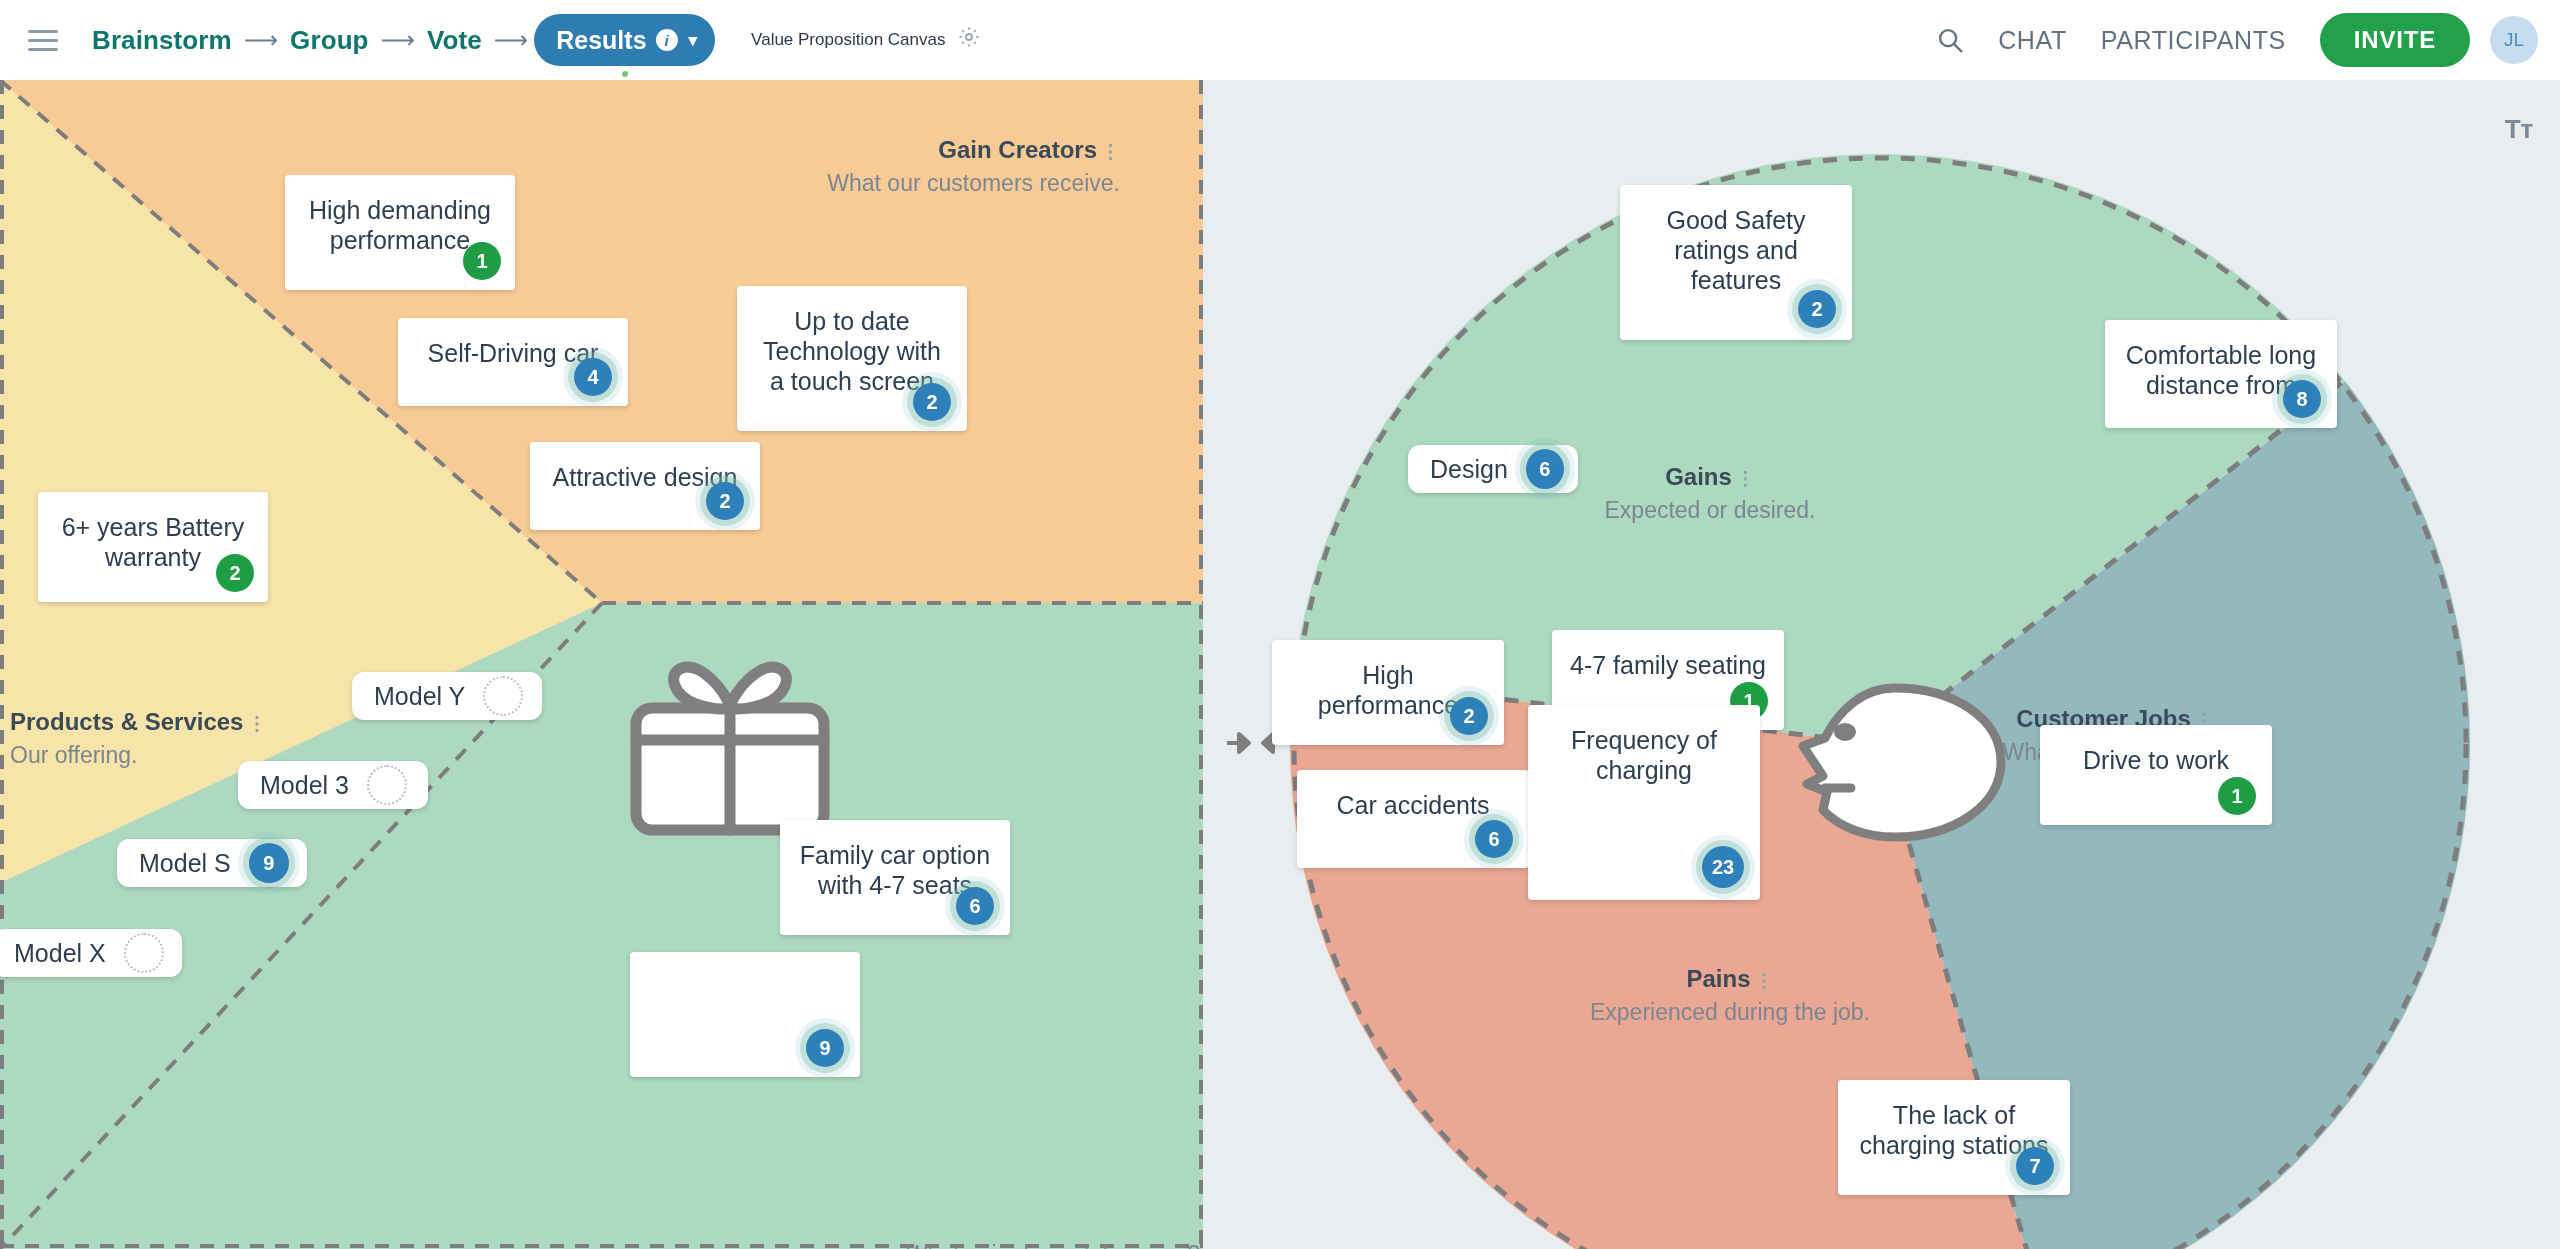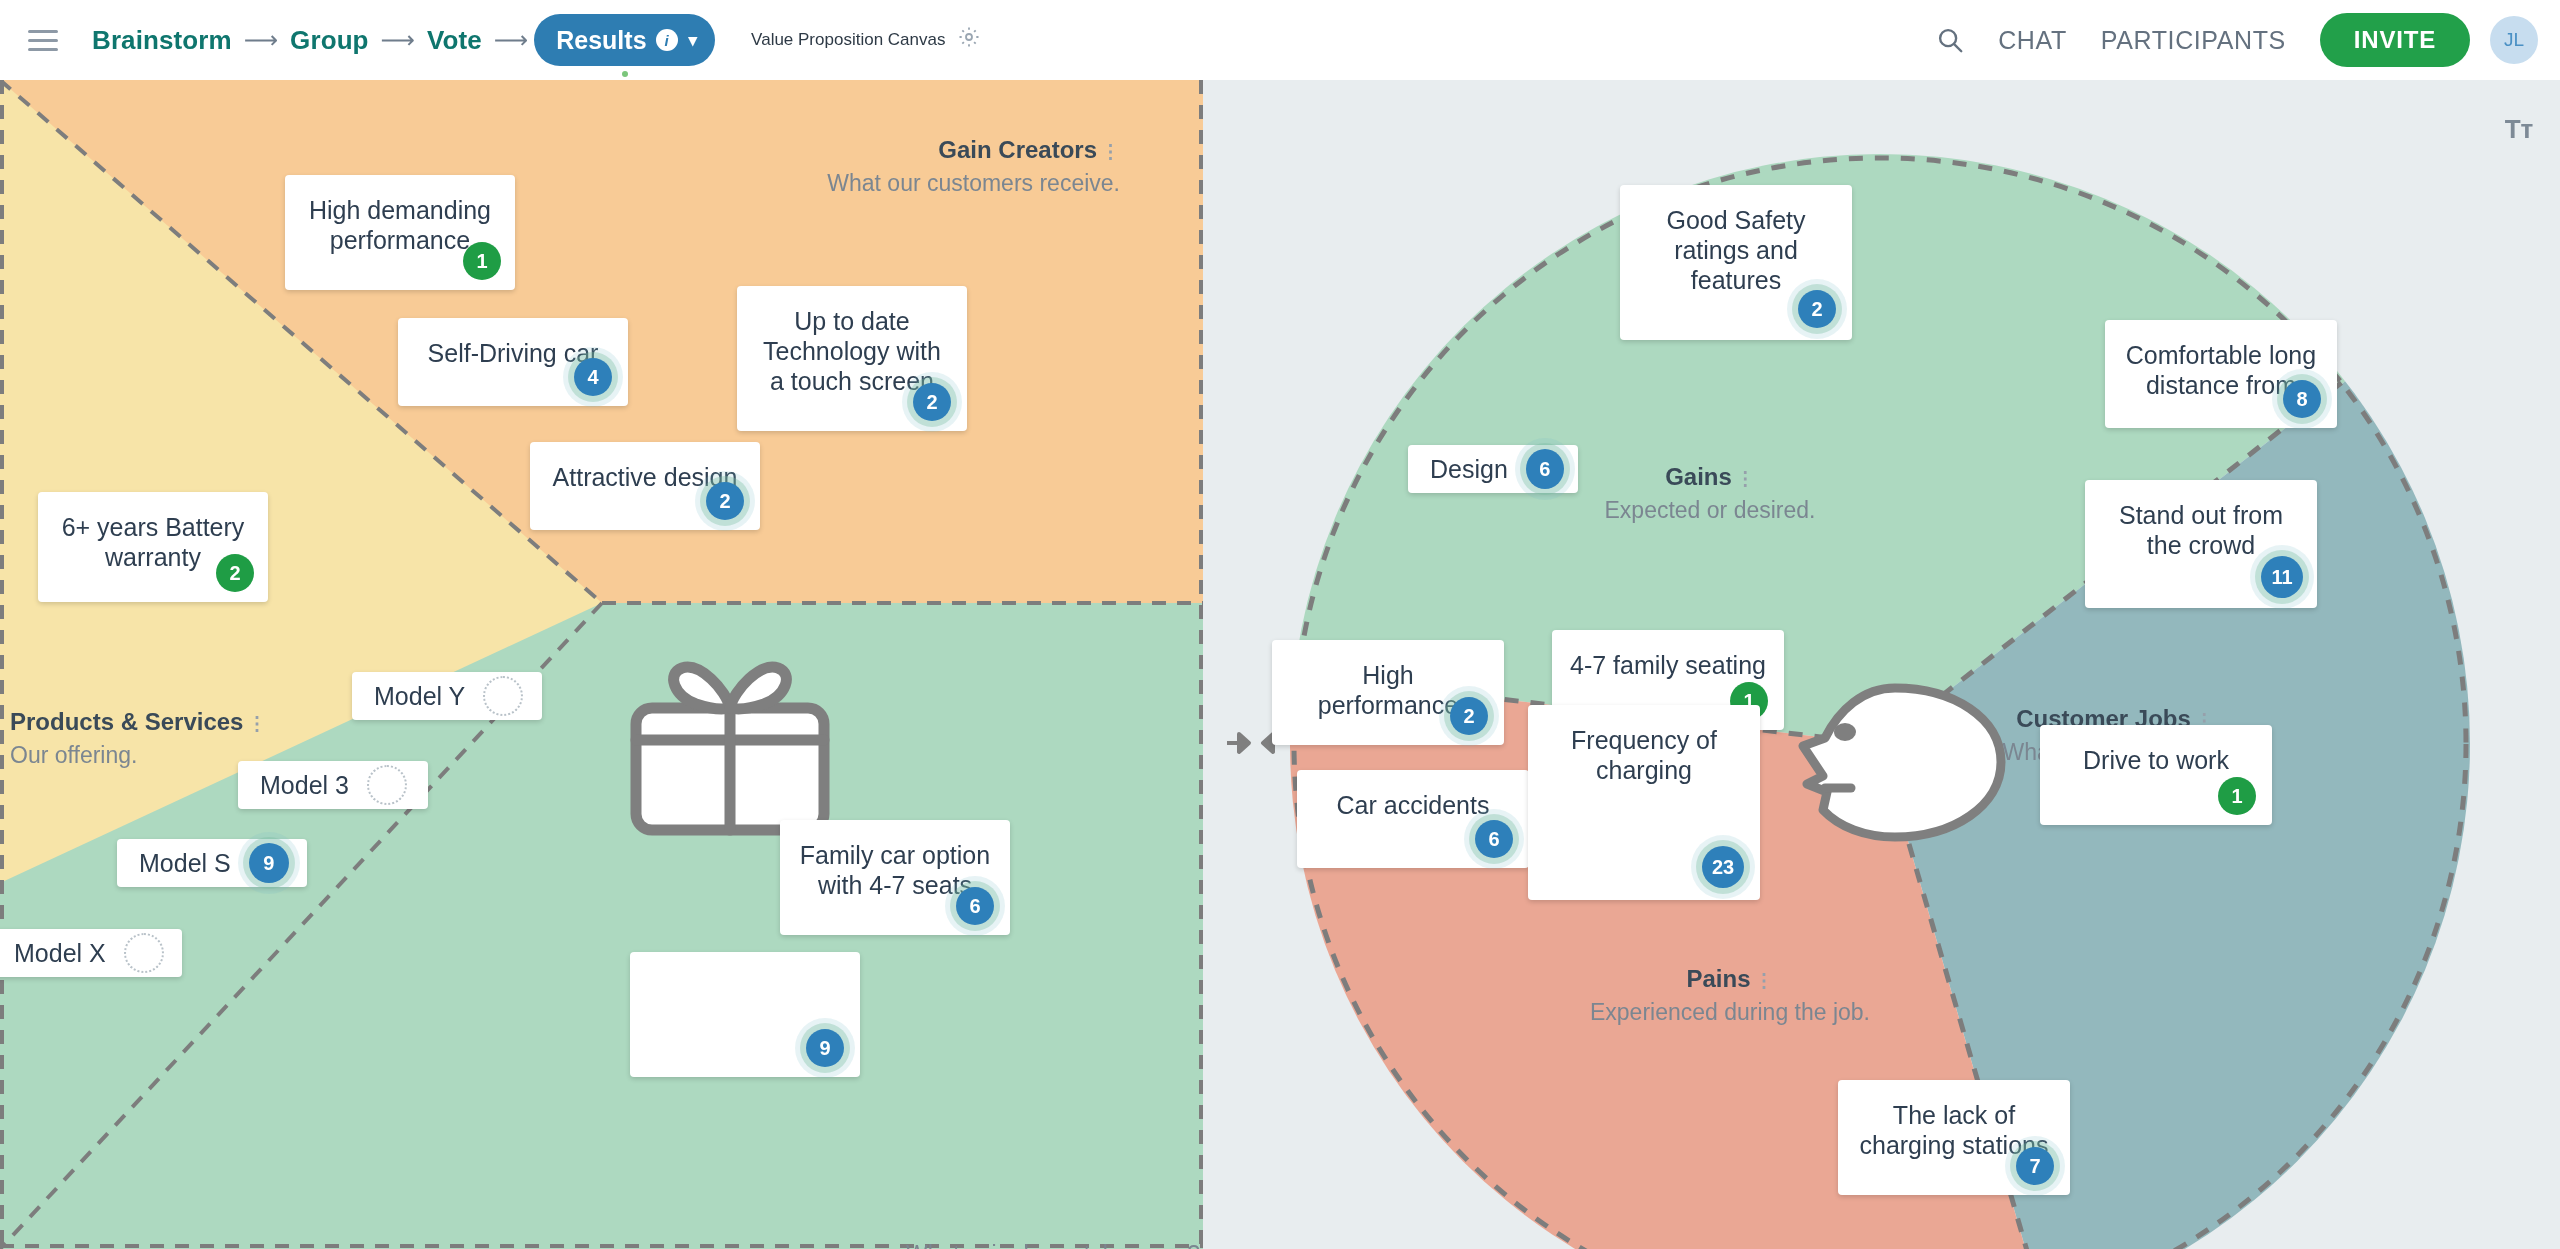--- a/index.html
+++ b/index.html
@@ -96,21 +96,21 @@
     position:absolute; border-radius:50%; color:#fff; font-weight:700;
     display:flex; align-items:center; justify-content:center;
     font-size:20px;
   }
   .badge.blue { background:#2e80ba; box-shadow:0 0 0 6px rgba(120,190,160,0.35), 0 0 0 11px rgba(120,190,200,0.18);}
   .badge.green { background:#1f9d45; }
   .badge.empty { background:transparent; border:2px dotted #b9c2c9; }
 
   
   .pill {
-    position:absolute; background:#fff; border-radius:4px;
+    position:absolute; background:#fff; border-radius:12px;
     box-shadow: 0 2px 5px rgba(0,0,0,0.16);
     color:#2e3e50; font-size:25px; display:flex; align-items:center;
     padding:0 14px 0 22px; gap:18px; cursor:pointer; height:48px;
   }
   .pill .badge { position:relative; width:40px; height:40px; }
 
   
   .seclabel { position:absolute; text-align:center; pointer-events:none;}
   .seclabel .t { font-size:24px; font-weight:700; color:#3a4a58; white-space:nowrap;}
   .seclabel .s { font-size:23px; color:#7b8691; margin-top:6px; white-space:nowrap;}
@@ -336,24 +336,20 @@
   <div class="card" style="left:1552px; top:550px; width:232px; height:100px;">
     <span>4-7 family seating</span>
     <span class="badge green" style="width:38px;height:38px;right:16px;bottom:10px;">1</span>
   </div>
 
   <div class="card" style="left:2105px; top:240px; width:232px; height:108px;">
     <span>Comfortable long distance from</span>
     <span class="badge blue" style="width:38px;height:38px;right:16px;bottom:10px;">8</span>
   </div>
 
-  <div class="card" style="left:2085px; top:400px; width:232px; height:128px;">
-    <span>Stand out from the crowd</span>
-    <span class="badge blue" style="width:42px;height:42px;right:14px;bottom:10px;">11</span>
-  </div>
 
   <div class="card" style="left:2040px; top:645px; width:232px; height:100px;">
     <span>Drive to work</span>
     <span class="badge green" style="width:38px;height:38px;right:16px;bottom:10px;">1</span>
   </div>
 
   <div class="card" style="left:1297px; top:690px; width:232px; height:98px;">
     <span>Car accidents</span>
     <span class="badge blue" style="width:38px;height:38px;right:16px;bottom:10px;">6</span>
   </div>

